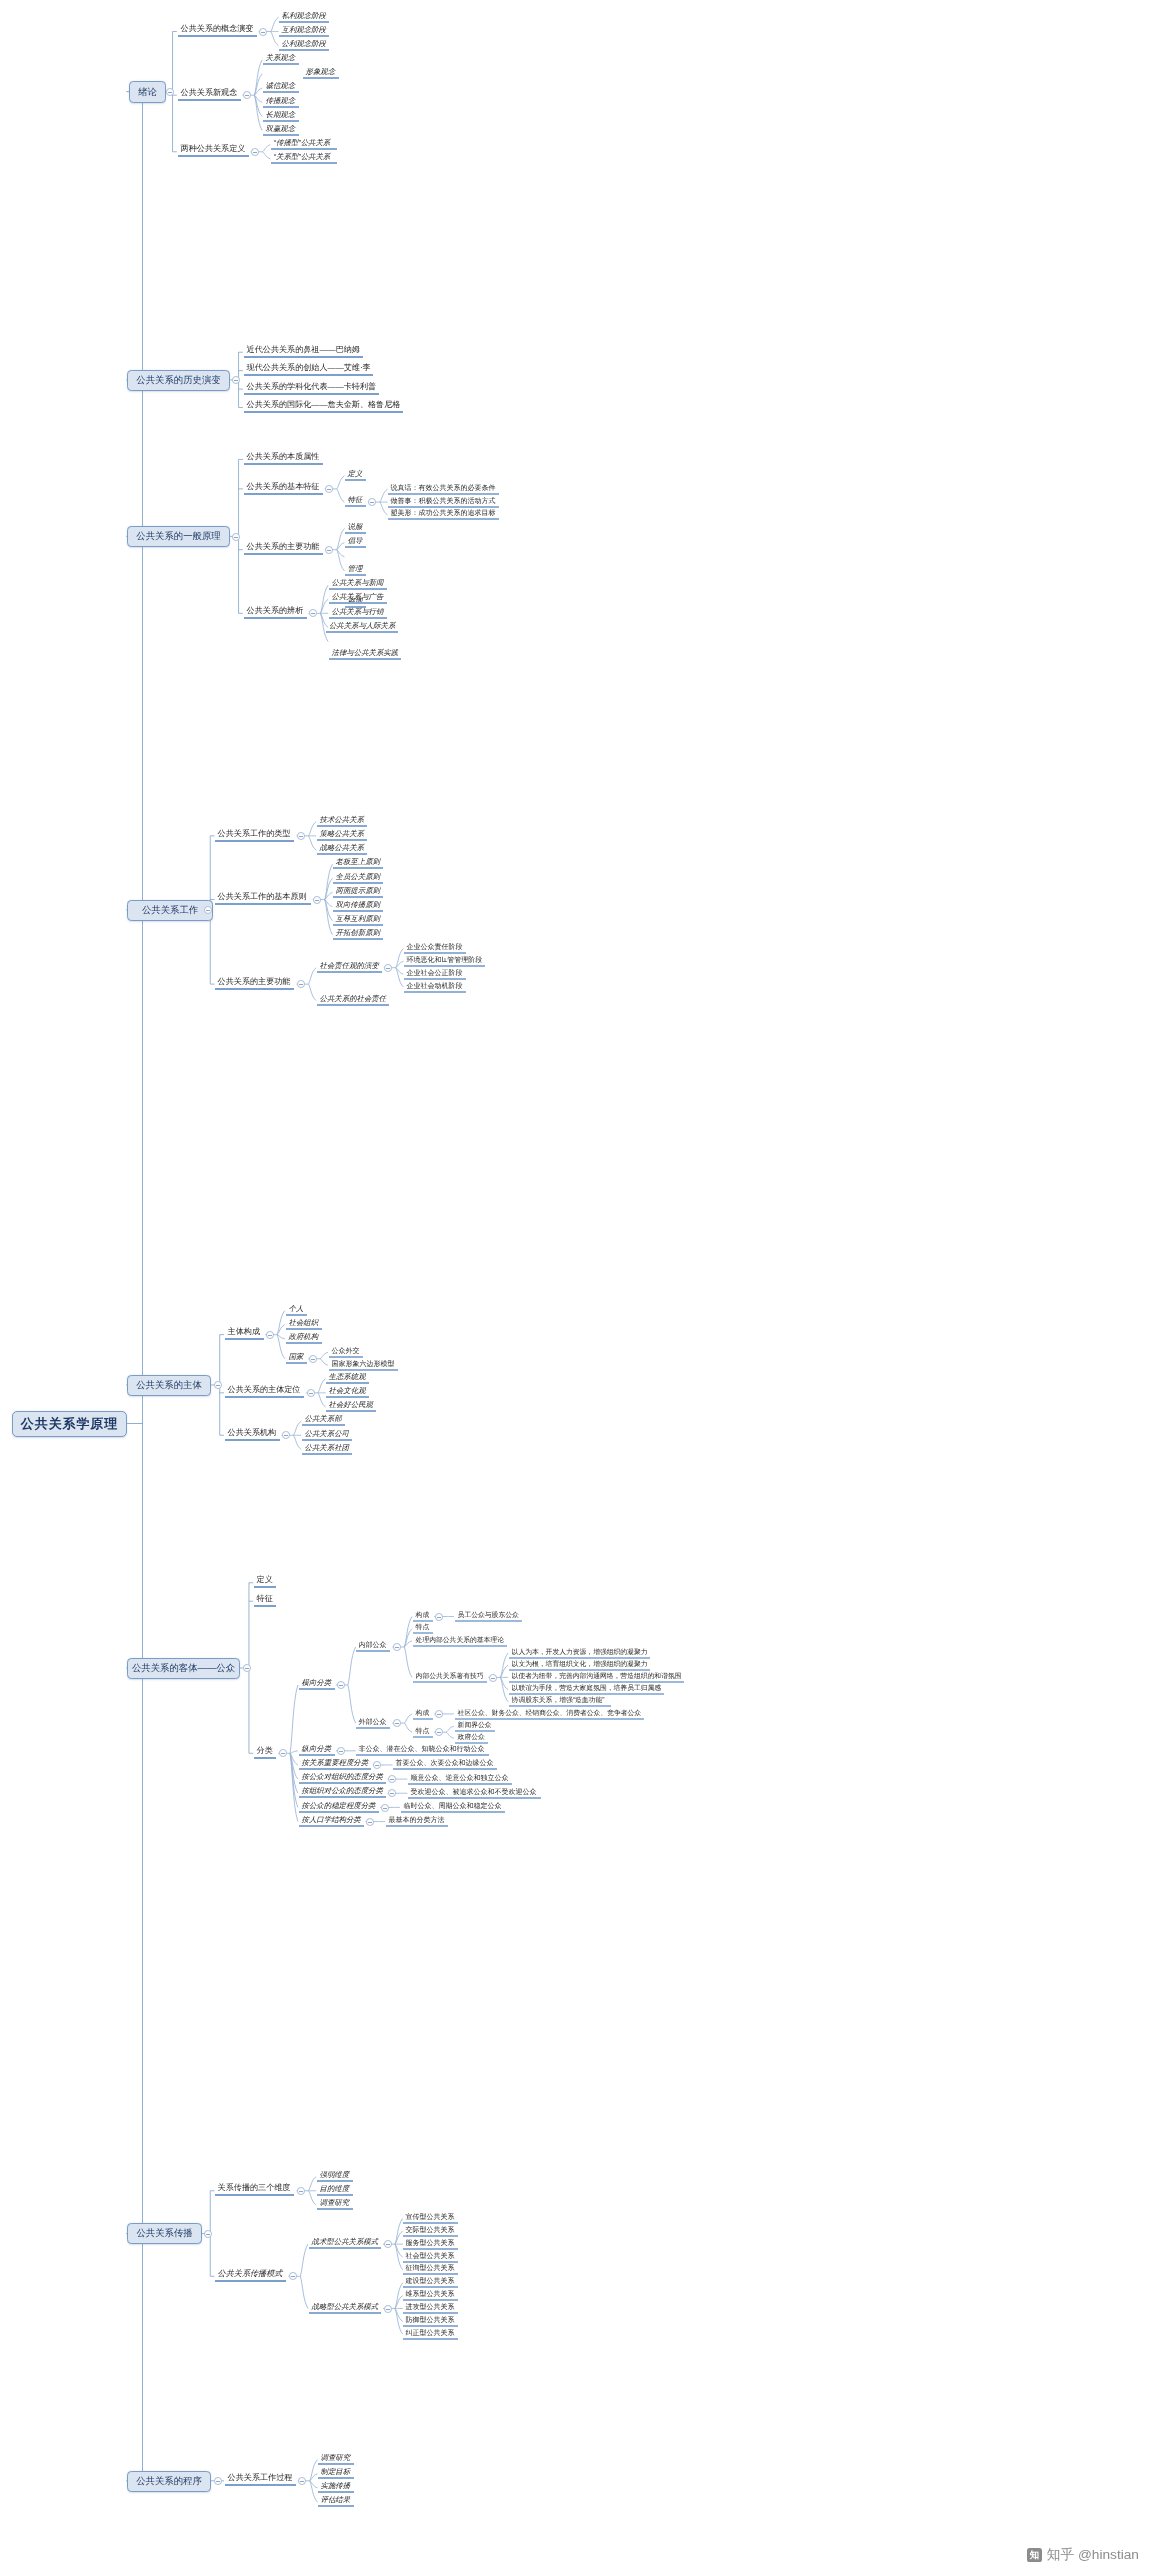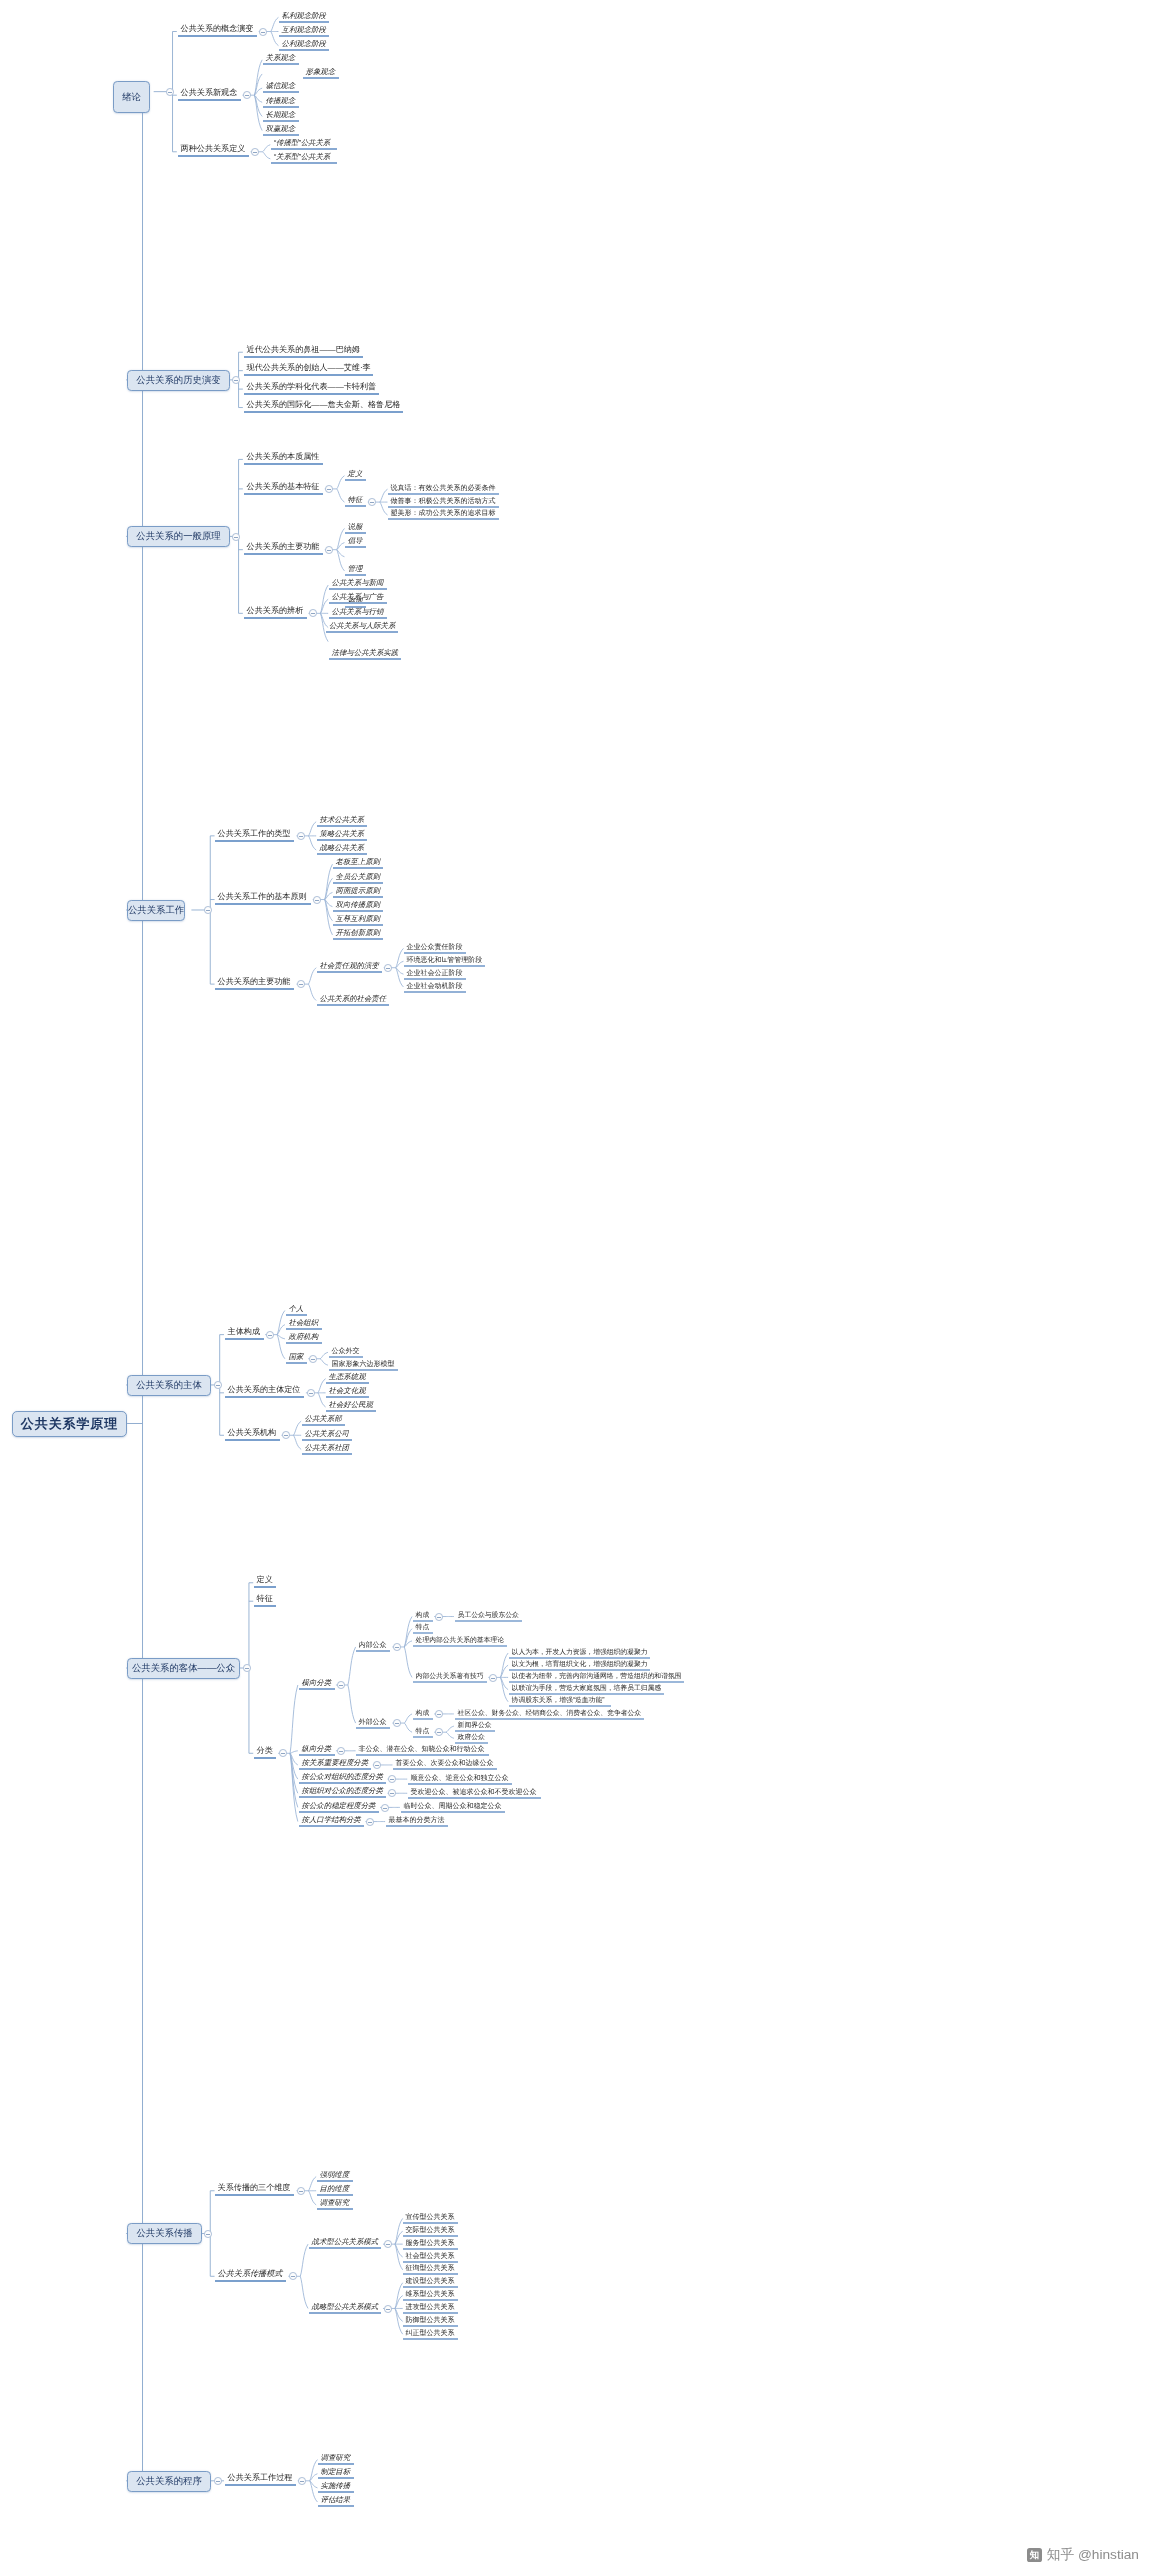--- a/index.html
+++ b/index.html
@@ -291,21 +291,21 @@
       <path d="M256 2893 V2893" fill="none" stroke="#8aa8cd" stroke-width="1"></path>
       <path d="M256 2893 H261" fill="none" stroke="#8aa8cd" stroke-width="1"></path>
       <path d="M347 2893 H361" fill="none" stroke="#9ab4d6" stroke-width="1"></path>
       <path d="M361 2893 C364 2886.8125 364 2874.4375 370 2868.25" fill="none" stroke="#9ab4d6" stroke-width="1"></path>
       <path d="M361 2893 C364 2890.9375 364 2886.8125 370 2884.75" fill="none" stroke="#9ab4d6" stroke-width="1"></path>
       <path d="M361 2893 C364 2895.0625 364 2899.1875 370 2901.25" fill="none" stroke="#9ab4d6" stroke-width="1"></path>
       <path d="M361 2893 C364 2899.1875 364 2911.5625 370 2917.75" fill="none" stroke="#9ab4d6" stroke-width="1"></path>
     </svg>
   <div id="node-layer">
       <div class="root-node" style="left: 12px; top: 1411px; width: 115px; height: 26px;">公共关系学原理</div>
-      <div class="l1-node" style="left: 113px; top: 81px; width: 37px; height: 32px;">绪论</div>
+      <div class="l1-node" style="left: 129px; top: 81px; width: 37px; height: 22px;">绪论</div>
       <div class="toggle" style="left: 166px; top: 88px;"></div>
       <div class="u-node lv2" style="left: 178px; top: 25px; min-width: 79px;">公共关系的概念演变</div>
       <div class="toggle" style="left: 259px; top: 28px;"></div>
       <div class="u-node lv3" style="left: 279px; top: 11.6px; min-width: 50px;">私利观念阶段</div>
       <div class="u-node lv3" style="left: 279px; top: 26px; min-width: 50px;">互利观念阶段</div>
       <div class="u-node lv3" style="left: 279px; top: 40px; min-width: 50px;">公利观念阶段</div>
       <div class="u-node lv2" style="left: 178px; top: 89px; min-width: 63px;">公共关系新观念</div>
       <div class="toggle" style="left: 243px; top: 91px;"></div>
       <div class="u-node lv3" style="left: 263px; top: 54px; min-width: 36px;">关系观念</div>
       <div class="u-node lv3" style="left: 263px; top: 68px; min-width: 36px; margin-left: 40px;">形象观念</div>
@@ -340,21 +340,21 @@
       <div class="u-node lv3" style="left: 345px; top: 537px; min-width: 21px;">倡导</div>
       <div class="u-node lv3" style="left: 345px; top: 551px; min-width: 21px; margin-top: 46px;">咨询</div>
       <div class="u-node lv3" style="left: 345px; top: 565px; min-width: 21px;">管理</div>
       <div class="u-node lv2" style="left: 244px; top: 607px; min-width: 63px;">公共关系的辨析</div>
       <div class="toggle" style="left: 309px; top: 609px;"></div>
       <div class="u-node lv3" style="left: 329px; top: 579px; min-width: 58px;">公共关系与新闻</div>
       <div class="u-node lv3" style="left: 329px; top: 593px; min-width: 58px;">公共关系与广告</div>
       <div class="u-node lv3" style="left: 329px; top: 608px; min-width: 58px;">公共关系与行销</div>
       <div class="u-node lv3" style="left: 326px; top: 622px; min-width: 72px; text-align: right;">公共关系与人际关系</div>
       <div class="u-node lv3" style="left: 329px; top: 624px; min-width: 72px; margin-top: 25px;">法律与公共关系实践</div>
-      <div class="l1-node" style="left: 127px; top: 900px; width: 58px; height: 20.6px;">公共关系工作</div>
+      <div class="l1-node" style="left: 127px; top: 900px; width: 86px; height: 20.6px;">公共关系工作</div>
       <div class="toggle" style="left: 204px; top: 906px;"></div>
       <div class="u-node lv2" style="left: 215px; top: 830px; min-width: 79px;">公共关系工作的类型</div>
       <div class="toggle" style="left: 297px; top: 832px;"></div>
       <div class="u-node lv3" style="left: 317px; top: 816px; min-width: 50px;">技术公共关系</div>
       <div class="u-node lv3" style="left: 317px; top: 830px; min-width: 50px;">策略公共关系</div>
       <div class="u-node lv3" style="left: 317px; top: 844px; min-width: 50px;">战略公共关系</div>
       <div class="u-node lv2" style="left: 215px; top: 893px; min-width: 96px;">公共关系工作的基本原则</div>
       <div class="toggle" style="left: 313px; top: 896px;"></div>
       <div class="u-node lv3" style="left: 333px; top: 858px; min-width: 50px;">老板至上原则</div>
       <div class="u-node lv3" style="left: 333px; top: 873px; min-width: 50px;">全员公关原则</div>

